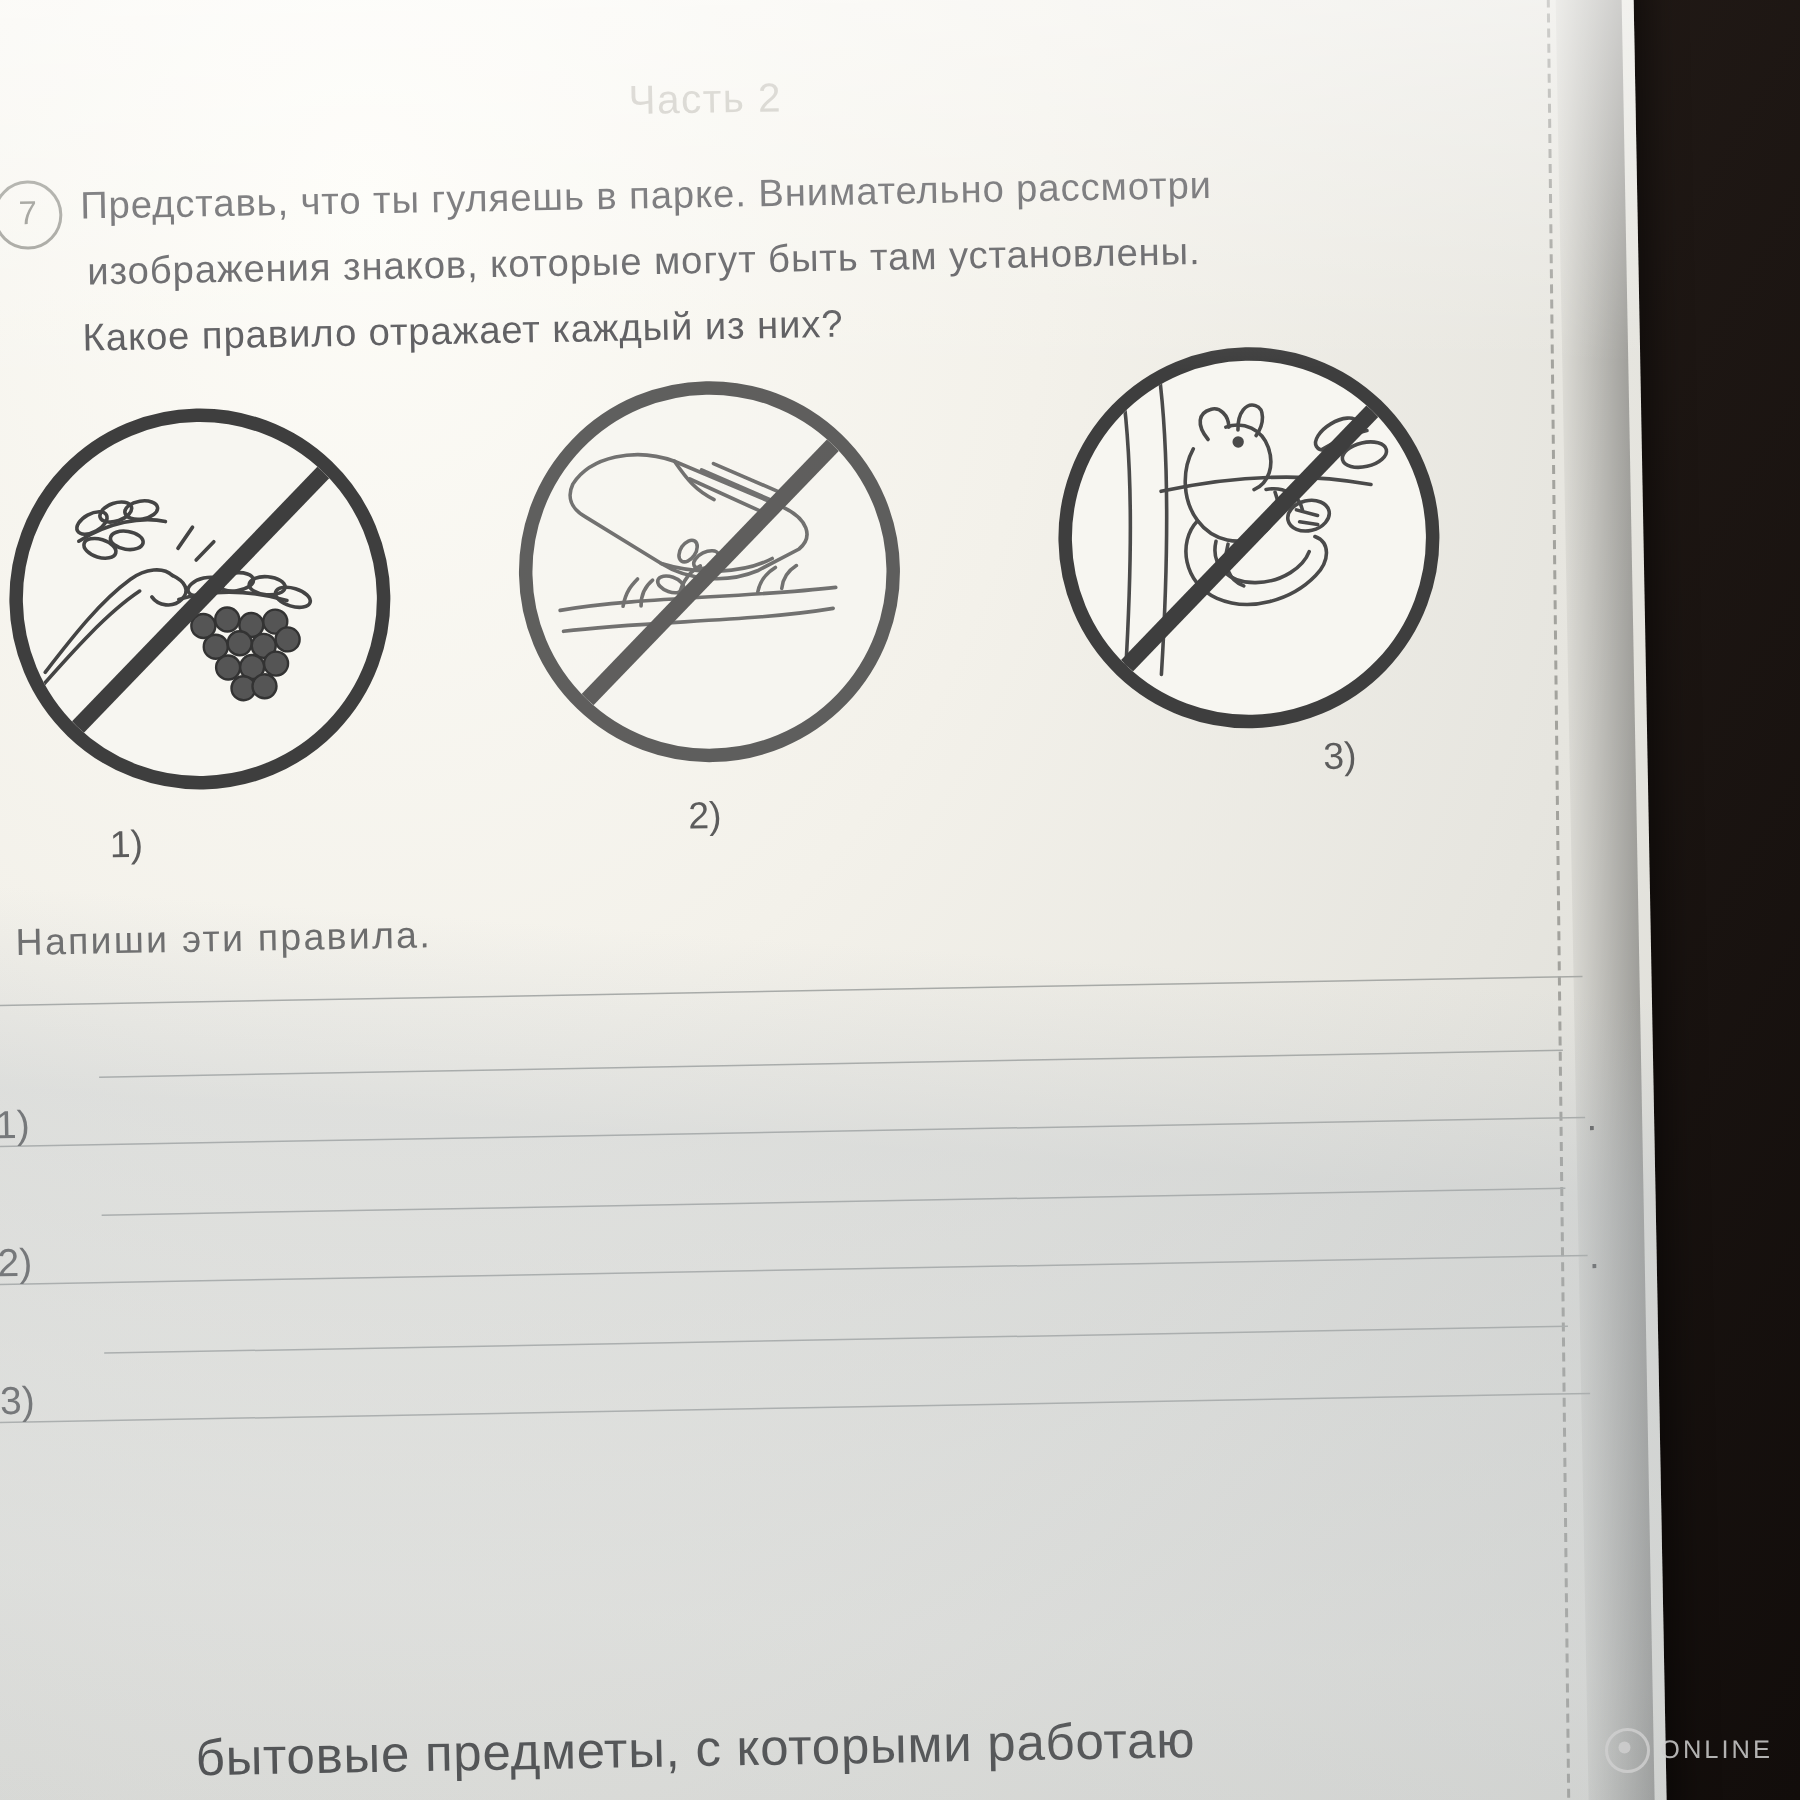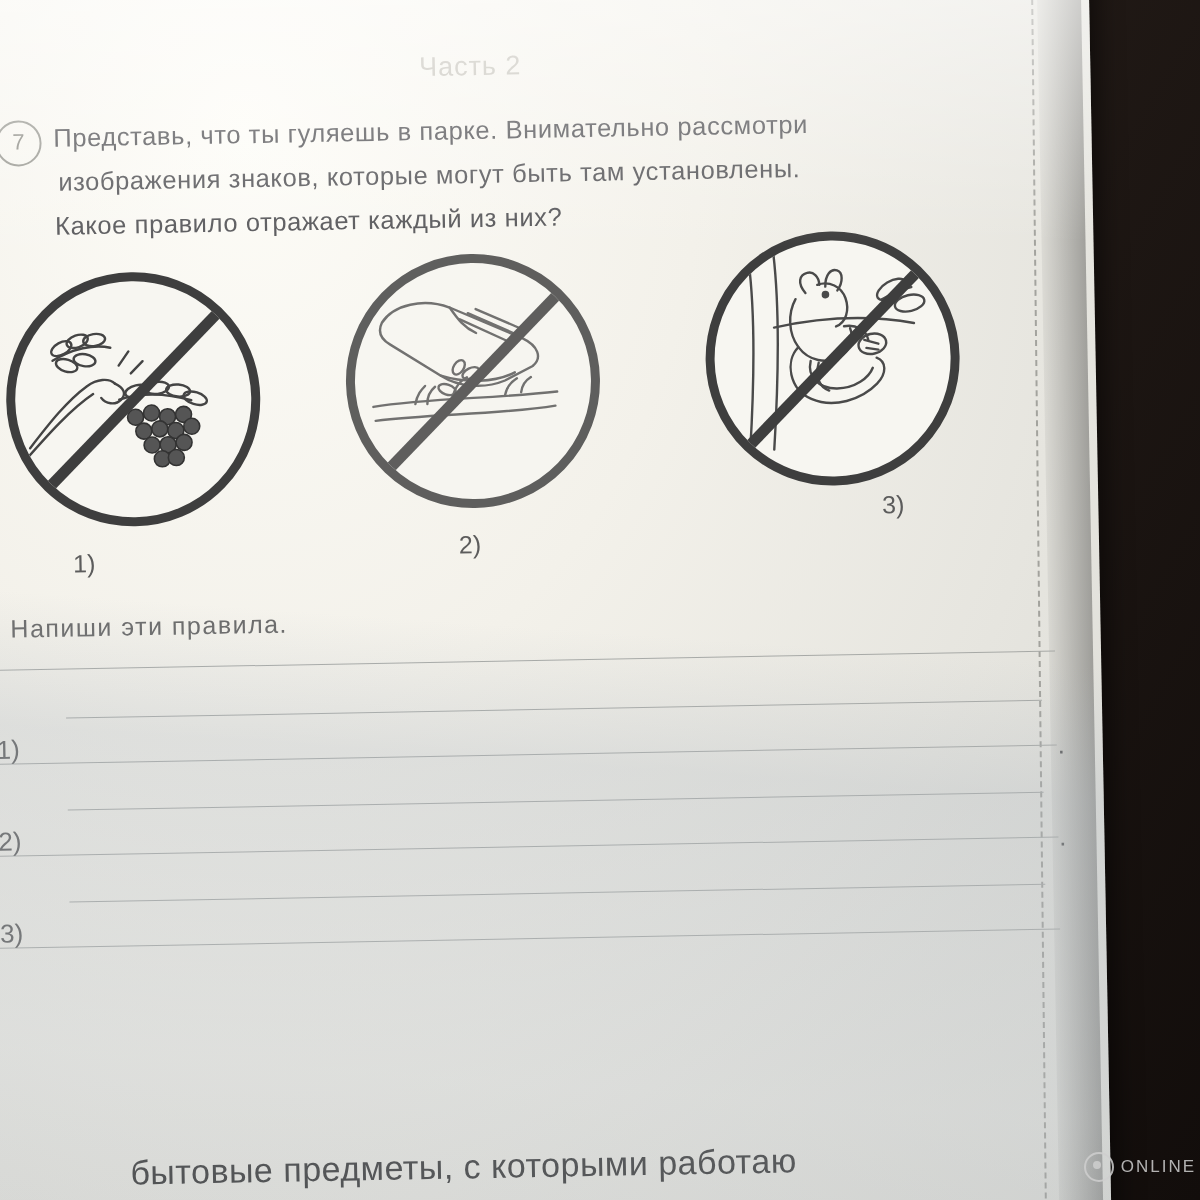--- a/index.html
+++ b/index.html
@@ -200,21 +200,21 @@
     top: 1168px;
     font-size: 34px;
     color: #3c3c3c;
     white-space: nowrap;
     letter-spacing: .5px;
   }
 
   
   #watermark {
     position: absolute;
-    right: 4px;
+    right: 18px;
     bottom: 18px;
     display: flex;
     align-items: center;
     gap: 7px;
     color: #cfcfcf;
     font-size: 17px;
     letter-spacing: 2px;
     opacity: .85;
   }
   #watermark .ring {

